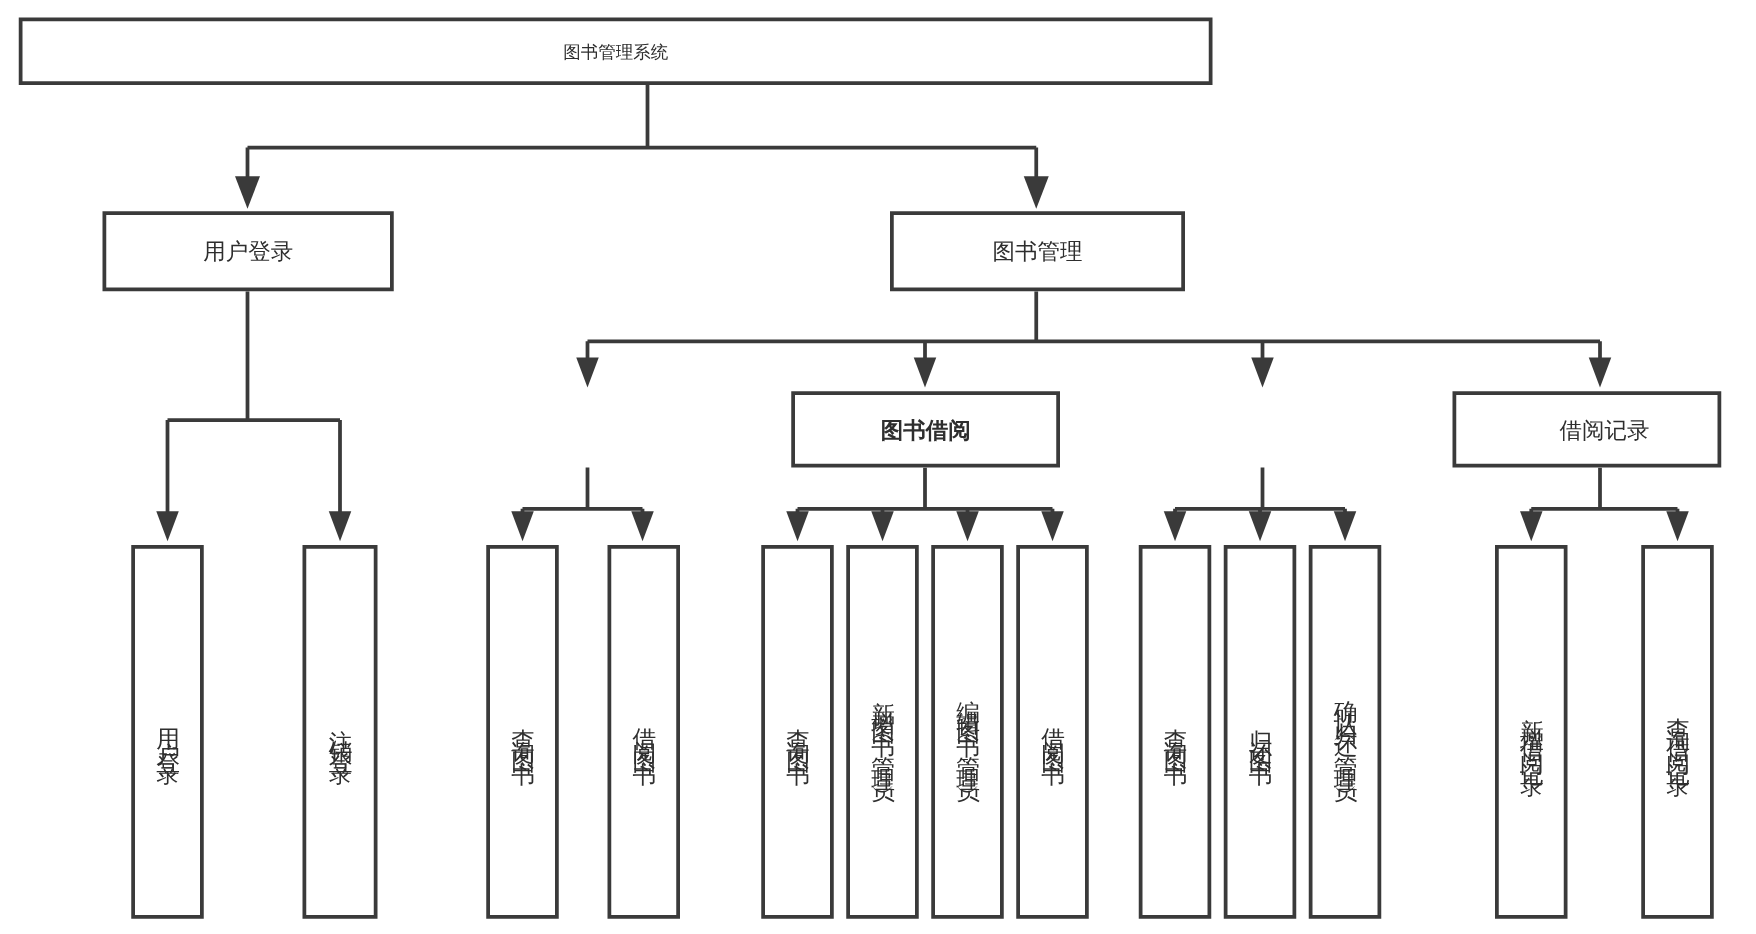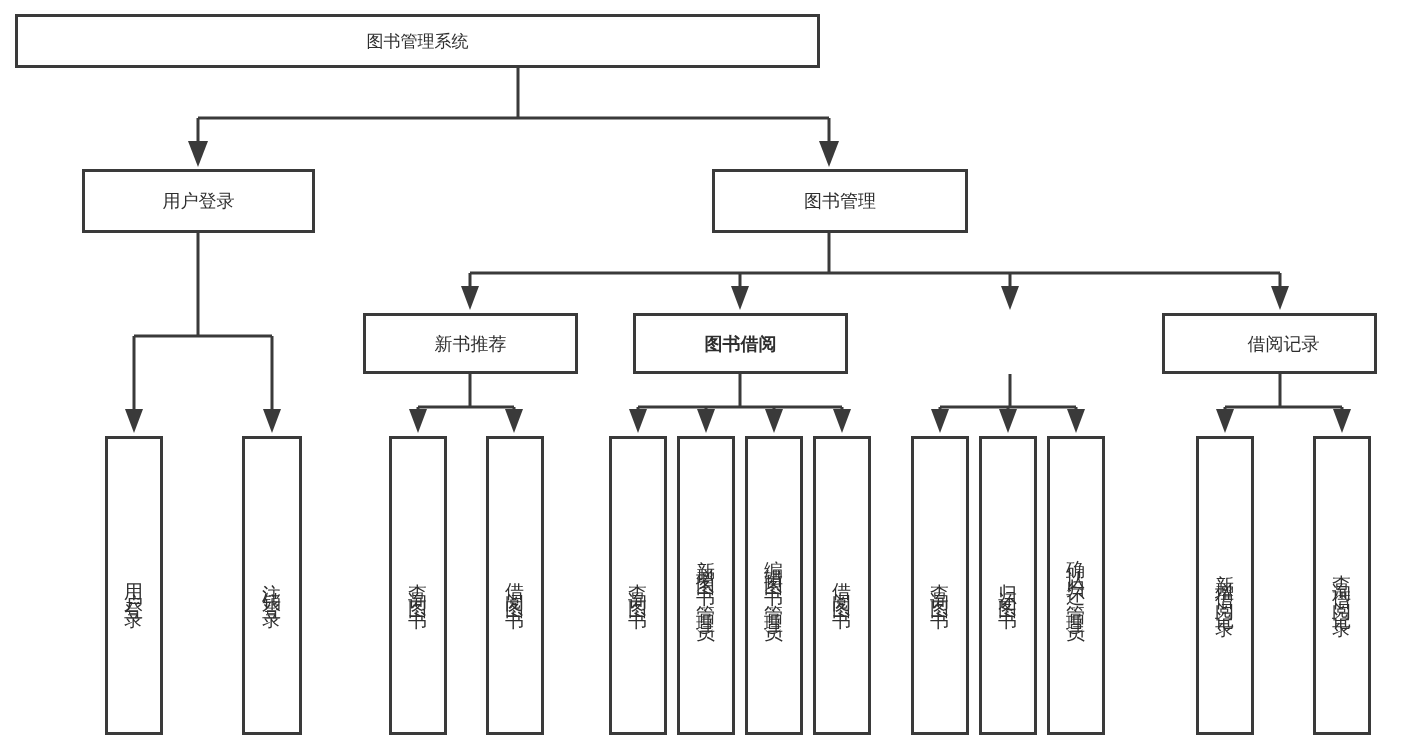--- a/index.html
+++ b/index.html
@@ -21,23 +21,23 @@
     border: 3px solid #3a3a3a;
     background: #ffffff;
     display: flex;
     align-items: center;
     justify-content: center;
     color: #2e2e2e;
     font-size: 18px;
     line-height: 1;
     z-index: 2;
   }
-  .root-box    { left: 15px;  top: 14px;  width: 805px; height: 54px; font-size: 17px; }
+  .root-box    { left: 15px;  top: 14px;  width: 955px; height: 54px; font-size: 14px; }
   .l2-box-a    { left: 82px;  top: 169px; width: 233px;  height: 64px; }
-  .l2-box-b    { left: 712px; top: 169px; width: 256px;  height: 64px; text-align: center; }
+  .l2-box-b    { left: 712px; top: 169px; width: 236px;  height: 64px; text-align: center; }
   .l3-box      { top: 313px;  height: 61px; width: 215px; }
   .l3-1 { left: 363px;  }
   .l3-2 { left: 633px; font-weight: bold;  }
   .l3-3 { left: 903px;  }
   .l3-4 { left: 1162px; padding-left: 28px; }
   .leaf {
     top: 436px;
     height: 299px;
     z-index: 2;
   }
@@ -124,23 +124,20 @@
     <span>图书管理系统</span>
   </div>
 
   <div class="box l2-box-a">
     <span>用户登录</span>
   </div>
   <div class="box l2-box-b">
     <span>图书管理</span>
   </div>
 
-  <div class="box l3-box l3-1">
-    <span>新书推荐</span>
-  </div>
   <div class="box l3-box l3-2">
     <span>图书借阅</span>
   </div>
   <div class="box l3-box l3-4">
     <span>借阅记录</span>
   </div>
 
   <div class="box leaf lf-1">
     <span>用户登录</span>
   </div>

